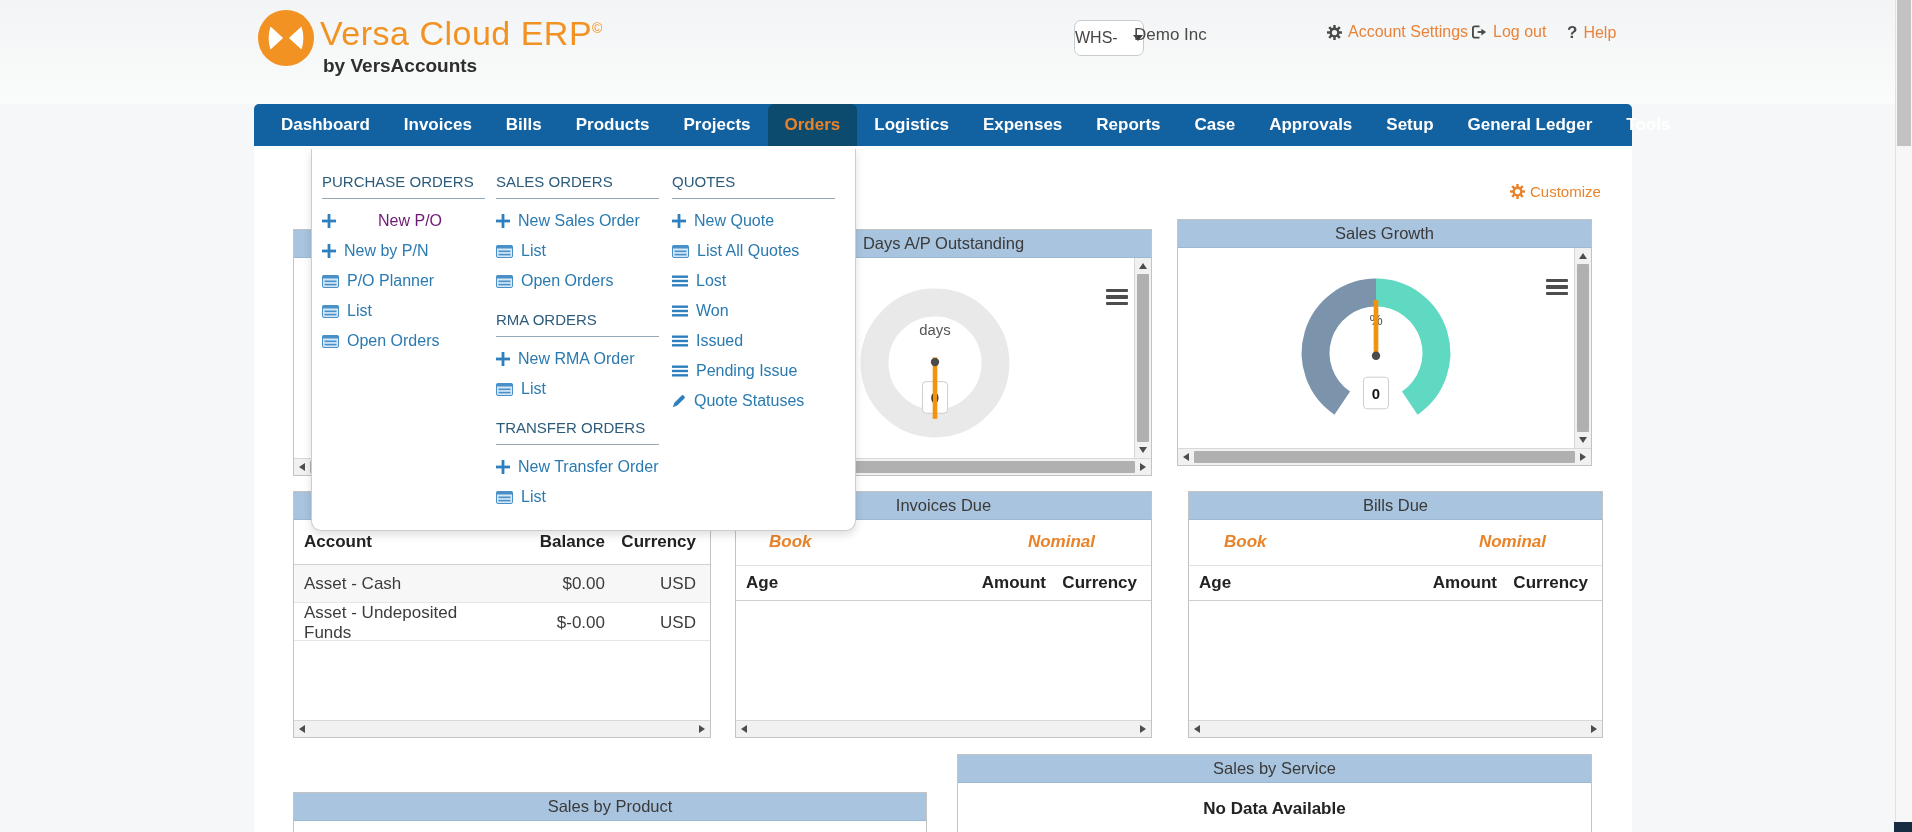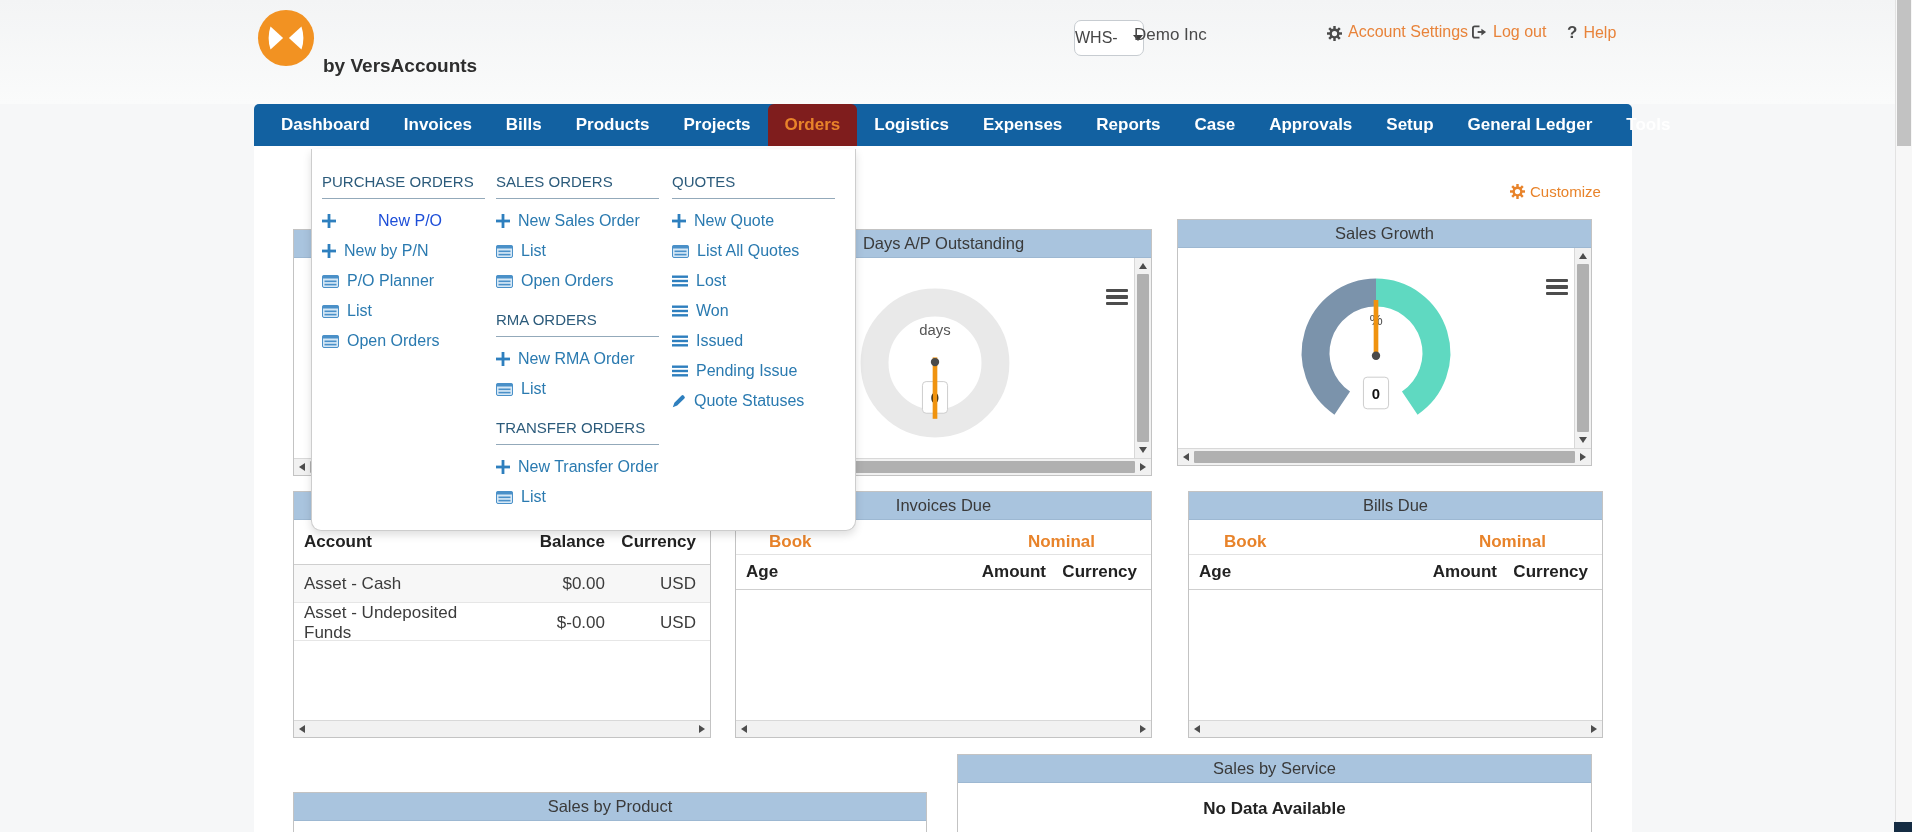--- a/index.html
+++ b/index.html
@@ -15,21 +15,21 @@
   .byline { position:absolute; left:323px; top:55px; font-size:19px; color:#2e2e2e; font-weight:600; }
   .whs { position:absolute; left:1030px; top:20px; width:70px; height:36px; background:#fff; border:1px solid #c7ccd1; border-radius:7px; display:flex; align-items:center; justify-content:space-between; padding:0 0; font-size:16px; color:#454545; cursor:pointer;margin-left:44px; }
   .caret-down { width:0; height:0; border-left:5px solid transparent; border-right:5px solid transparent; border-top:6px solid #3c3c3c; }
   .company { position:absolute; left:1134px; top:25px; font-size:17px; color:#4a4a4a; }
   .toplink { position:absolute; top:23px; display:flex; align-items:center; gap:6px; font-size:16px; color:#e8833a; cursor:pointer; white-space:nowrap; }
   .qmark { font-size:17px; font-weight:700; color:#4a4a4a; }
 
   
   .navbar { position:absolute; left:254px; top:104px; width:1378px; height:42px; background:#1261a1; border-radius:5px 5px 0 0; display:flex; align-items:stretch; padding-left:10px; }
   .tab { display:flex; align-items:center; padding:0 17px; color:#fff; font-weight:700; font-size:17px; cursor:pointer; white-space:nowrap; }
-  .tab.active { background:#7f1d1d; color:#e8832a; border-radius:6px 6px 0 0; }
+  .tab.active { background:#0c4a6e; color:#e8832a; border-radius:6px 6px 0 0; }
 
   .content { position:absolute; left:254px; top:146px; width:1378px; height:686px; background:#fff; }
   .customize { position:absolute; left:1510px; top:183px; display:flex; align-items:center; gap:5px; font-size:15px; color:#e8832a; cursor:pointer; }
 
   
   .panel { position:absolute; background:#fff; border:1px solid #c3c3c3; }
   .phead { height:28px; background:#a9c4de; border-bottom:1px solid #9db8d2; display:flex; align-items:center; justify-content:center; font-size:16.5px; color:#3a3a3a; }
   .pbody { position:absolute; left:0; top:28px; right:0; bottom:0; overflow:hidden; }
   .pbody.with-v { right:17px; }
   .pbody.with-h { bottom:17px; }
@@ -52,60 +52,61 @@
   .g-val  { font-size:16px; font-weight:700; fill:#111; }
 
   
   .trow { display:grid; grid-template-columns:1fr 115px 105px; align-items:center; font-size:17px; color:#3c3c3c; }
   .trow .c0 { padding-left:10px; text-align:left; }
   .trow .c1 { text-align:right; }
   .trow .c2 { text-align:right; padding-right:14px; }
   .thead { font-weight:700; color:#222; height:45px; border-bottom:1px solid #cfcfcf; }
   .drow { height:38px; border-bottom:1px solid #e6e6e6; cursor:pointer; }
   .drow.alt { background:#f7f7f7; }
-  .booknom { position:relative; height:35px; border-bottom:1px solid #e2e2e2; }
+  .booknom { position:relative; height:46px; border-bottom:1px solid #e2e2e2;font-style:italic; }
   .bn { position:absolute; top:12px; font-size:17px; font-weight:700; color:#e8832a; cursor:pointer; }
   .agehead { height:35px; border-bottom:1px solid #cfcfcf; }
   .nodata { text-align:center; font-size:17px; font-weight:700; color:#222; padding-top:16px; }
 
   
   .dropdown { position:absolute; left:311px; top:149px; width:545px; height:382px; background:#fff; border:1px solid #cdcdcd; border-top:none; border-radius:0 0 10px 10px; box-shadow:0 4px 9px rgba(0,0,0,.13); z-index:50; }
   .mcol { position:absolute; top:21px; width:163px; }
   .mhead { font-size:15px; color:#2c5b7b; padding:3px 0 8px; border-bottom:1px solid #93a9ba; margin-bottom:7px; }
   .mhead.later { margin-top:12px; }
   .mi { height:30px; display:flex; align-items:center; gap:8px; font-size:16px; color:#2a7ab0; cursor:pointer; white-space:nowrap; }
-  .mi.hov { color:#1d4ed8;gap:42px; }
+  .mi.hov { color:#701a75;gap:42px; }
   .mi svg { flex:0 0 auto; }
 
   
   .statusbar { position:absolute; left:0; top:813px; height:19px; background:#fff; border:1px solid #b5b5b5; border-left:none; border-bottom:none; border-radius:0 6px 0 0; padding:1px 10px 0 6px; font-size:13.5px; color:#4a4a4a; z-index:100; white-space:nowrap; }
   .pagescroll { position:absolute; right:0; top:0; width:17px; height:832px; background:#f7f7f7; border-left:1px solid #e2e2e2; z-index:90; }
   .pagethumb { position:absolute; left:1px; right:1px; top:0; height:146px; background:#c2c2c2; }
   .pagecorner { position:absolute; left:-2px; right:0; bottom:0; height:10px; background:#152c43; }
 </style>
 </head>
 <body>
 
 <div class="page">
 
   <div class="topbar">
     <svg class="logo-mark" viewBox="-30 -30 60 60">
       <circle r="29" fill="#f29222"></circle>
       <path d="M -16 -12 Q -20 0 -16 12 L -3 0 Z" fill="#ffffff"></path>
       <path d="M 16 -12 Q 20 0 16 12 L 3 0 Z" fill="#ffffff"></path>
     </svg>
+    <div class="brand"><span>Versa Cloud ERP</span><sup>©</sup></div>
     <div class="byline">by VersAccounts</div>
 
     <div class="whs">
       <span>WHS-</span>
       <span class="caret-down"></span>
     </div>
     <div class="company">Demo Inc</div>
 
-    <div class="toplink" style="left:1327px;align-items:flex-end;">
+    <div class="toplink" style="left:1327px;">
       <svg width="15" height="15" viewBox="-8 -8 16 16">
         <g fill="#4a4a4a">
           <rect x="-1.3" y="-8" width="2.6" height="4"></rect>
             <rect x="-1.3" y="-8" width="2.6" height="4" transform="rotate(45)"></rect>
             <rect x="-1.3" y="-8" width="2.6" height="4" transform="rotate(90)"></rect>
             <rect x="-1.3" y="-8" width="2.6" height="4" transform="rotate(135)"></rect>
             <rect x="-1.3" y="-8" width="2.6" height="4" transform="rotate(180)"></rect>
             <rect x="-1.3" y="-8" width="2.6" height="4" transform="rotate(225)"></rect>
             <rect x="-1.3" y="-8" width="2.6" height="4" transform="rotate(270)"></rect>
             <rect x="-1.3" y="-8" width="2.6" height="4" transform="rotate(315)"></rect>

